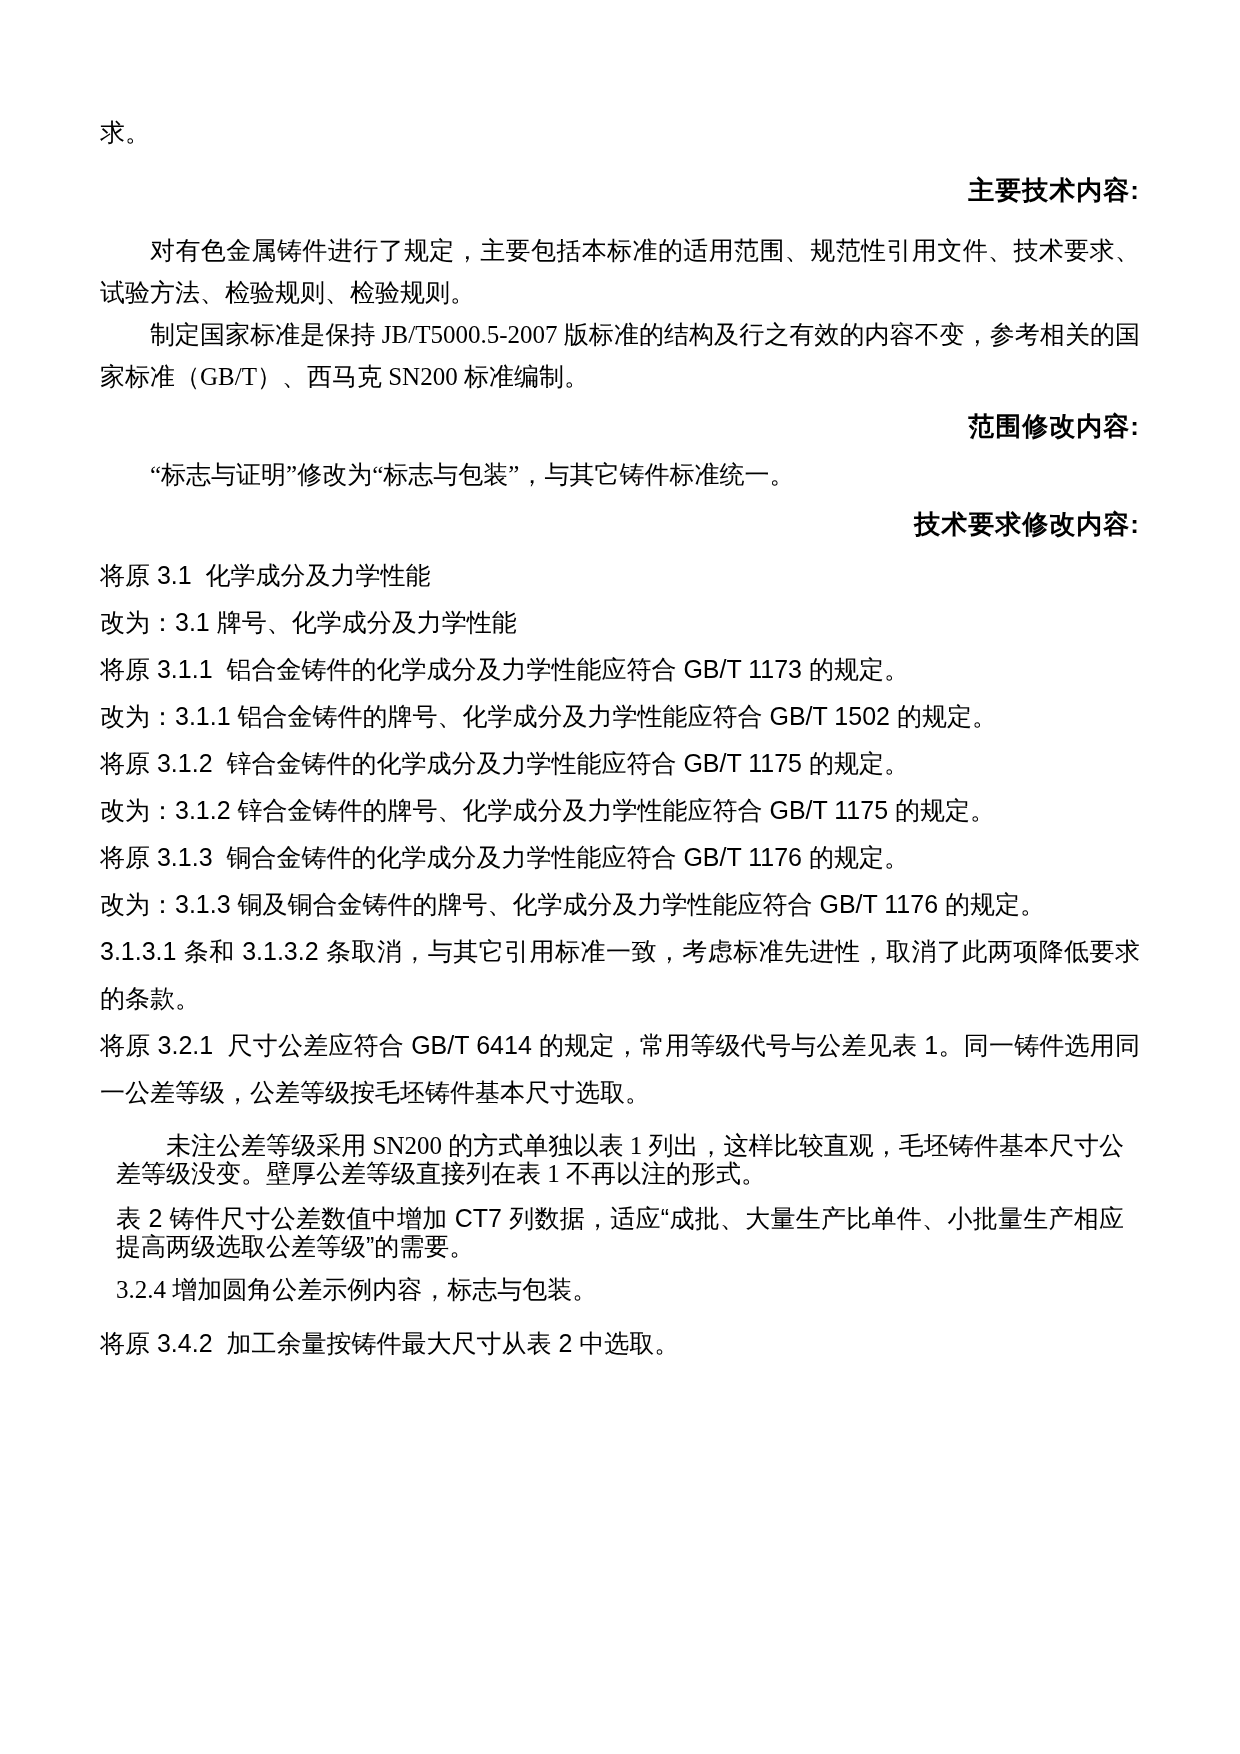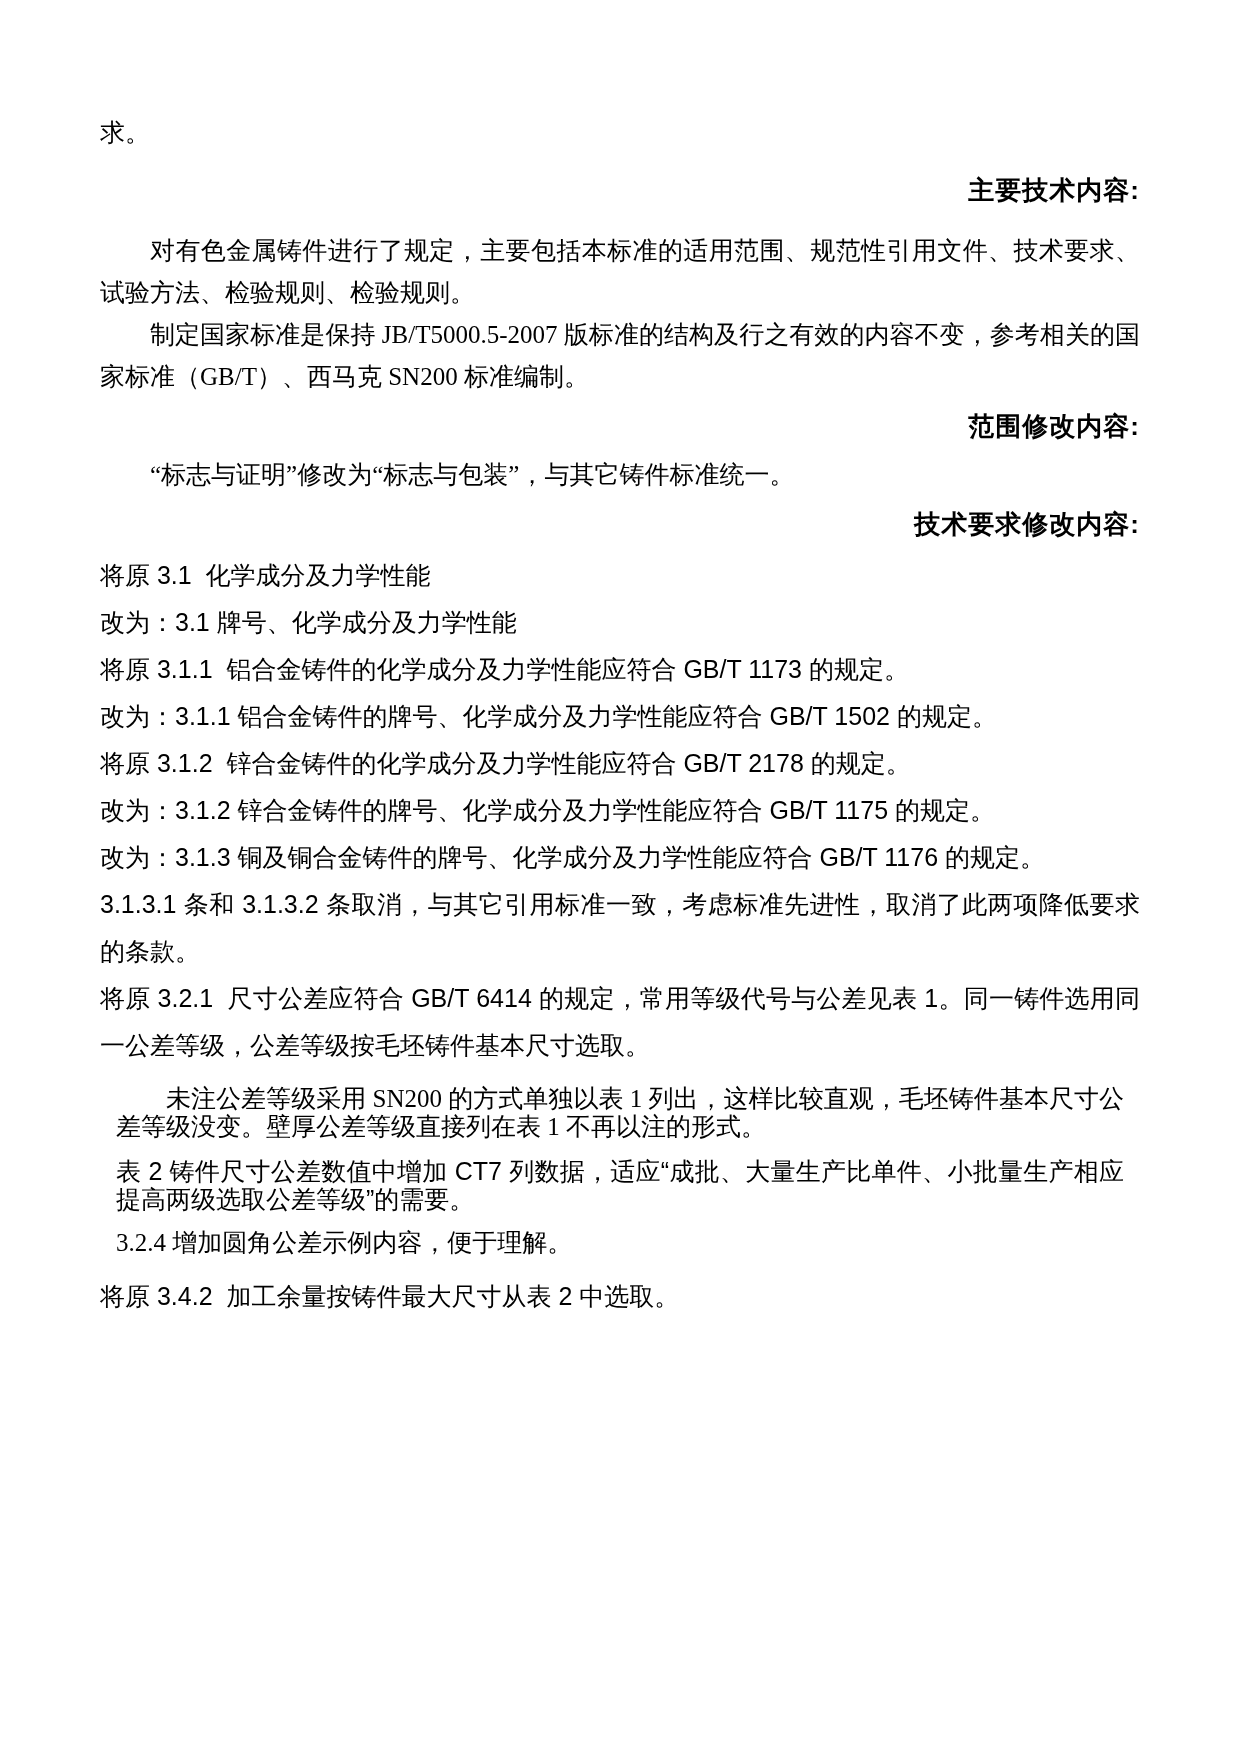--- a/index.html
+++ b/index.html
@@ -68,23 +68,24 @@
       <h2 class="heading h-first">主要技术内容:</h2>
       <p class="para latin-serif indent">对有色金属铸件进行了规定，主要包括本标准的适用范围、规范性引用文件、技术要求、试验方法、检验规则、检验规则。</p>
       <p class="para latin-serif indent">制定国家标准是保持 JB/T5000.5-2007 版标准的结构及行之有效的内容不变，参考相关的国家标准（GB/T）、西马克 SN200 标准编制。</p>
       <h2 class="heading h-next">范围修改内容:</h2>
       <p class="para latin-serif indent">“标志与证明”修改为“标志与包装”，与其它铸件标准统一。</p>
       <h2 class="heading h-next">技术要求修改内容:</h2>
       <p class="para latin-sans sp-list">将原 3.1  化学成分及力学性能</p>
       <p class="para latin-sans sp-list">改为：3.1 牌号、化学成分及力学性能</p>
       <p class="para latin-sans sp-list">将原 3.1.1  铝合金铸件的化学成分及力学性能应符合 GB/T 1173 的规定。</p>
       <p class="para latin-sans sp-list">改为：3.1.1 铝合金铸件的牌号、化学成分及力学性能应符合 GB/T 1502 的规定。</p>
-      <p class="para latin-sans sp-list">将原 3.1.2  锌合金铸件的化学成分及力学性能应符合 GB/T 2178 的规定。</p>
+      <p class="para latin-sans sp-list">将原 3.1.2  锌合金铸件的化学成分及力学性能应符合 GB/T 1175 的规定。</p>
       <p class="para latin-sans sp-list">改为：3.1.2 锌合金铸件的牌号、化学成分及力学性能应符合 GB/T 1175 的规定。</p>
+      <p class="para latin-sans sp-list">将原 3.1.3  铜合金铸件的化学成分及力学性能应符合 GB/T 1176 的规定。</p>
       <p class="para latin-sans sp-list">改为：3.1.3 铜及铜合金铸件的牌号、化学成分及力学性能应符合 GB/T 1176 的规定。</p>
       <p class="para latin-sans sp-list">3.1.3.1 条和 3.1.3.2 条取消，与其它引用标准一致，考虑标准先进性，取消了此两项降低要求的条款。</p>
       <p class="para latin-sans sp-list">将原 3.2.1  尺寸公差应符合 GB/T 6414 的规定，常用等级代号与公差见表 1。同一铸件选用同一公差等级，公差等级按毛坯铸件基本尺寸选取。</p>
       <p class="para latin-serif sp-tight indent">未注公差等级采用 SN200 的方式单独以表 1 列出，这样比较直观，毛坯铸件基本尺寸公差等级没变。壁厚公差等级直接列在表 1 不再以注的形式。</p>
       <p class="para latin-sans sp-tight">表 2 铸件尺寸公差数值中增加 CT7 列数据，适应“成批、大量生产比单件、小批量生产相应提高两级选取公差等级”的需要。</p>
-      <p class="para latin-serif sp-tight">3.2.4 增加圆角公差示例内容，便于理解。</p>
+      <p class="para latin-serif sp-tight">3.2.4 增加圆角公差示例内容，标志与包装。</p>
       <p class="para latin-sans sp-list">将原 3.4.2  加工余量按铸件最大尺寸从表 2 中选取。</p>
     </div>
 </div>
 
 </body></html>

